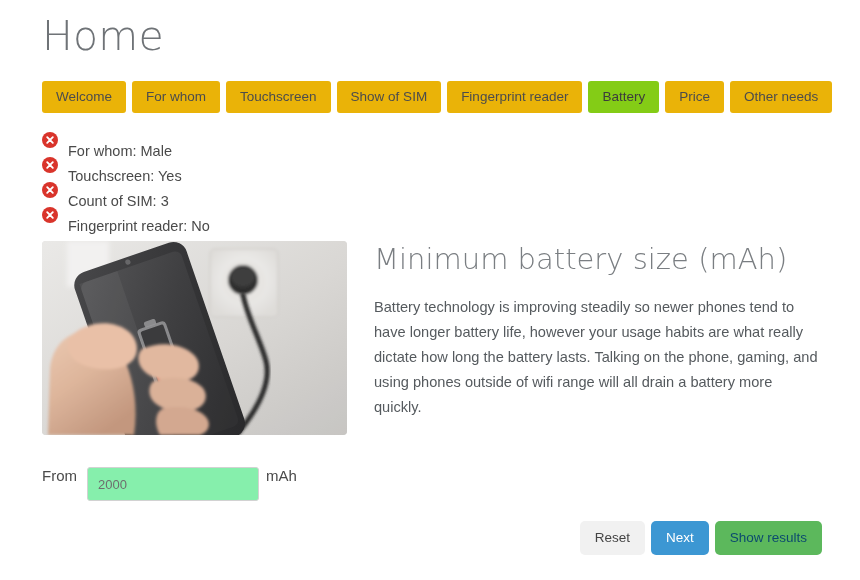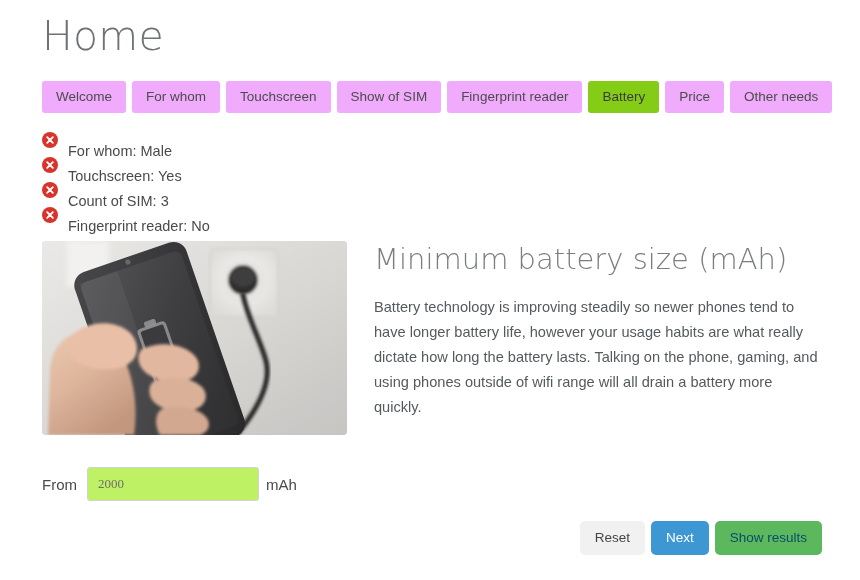--- a/index.html
+++ b/index.html
@@ -35,21 +35,21 @@
   }
 
   
   .tabs {
     display: flex;
     gap: 6px;
     margin-top: 22px;
     flex-wrap: nowrap;
   }
   .tab {
-    background: #f0abfc;
+    background: #eab308;
     border: none;
     border-radius: 3px;
     padding: 8px 14px 9px 14px;
     font-size: 13.5px;
     color: #4c4c4c;
     font-family: "Liberation Sans", sans-serif;
     line-height: 15px;
     cursor: pointer;
     white-space: nowrap;
   }
@@ -118,39 +118,38 @@
     margin: 19px 0 0 0;
     font-size: 14.6px;
     line-height: 25px;
     color: #555a5e;
     max-width: 450px;
   }
 
   
   .from-row {
     display: flex;
-    align-items: center;
     margin-top: 32px;
   }
   .from-label {
     font-size: 15px;
     color: #4a4a4a;
     margin-right: 10px;
   }
   .amount-input {
     width: 172px;
     height: 34px;
     box-sizing: border-box;
     border: 1px solid #d2d2d2;
     border-radius: 3px;
     padding: 0 10px;
     font-size: 13px;
     color: #6e6e6e;
-    font-family: Liberation Serif, serif;
-    background: #bef264;
+    font-family: Liberation Sans, sans-serif;
+    background: #86efac;
     outline: none;
   }
   .unit-label {
     font-size: 15px;
     color: #4a4a4a;
     margin-left: 7px;
   }
 
   
   .footer {

